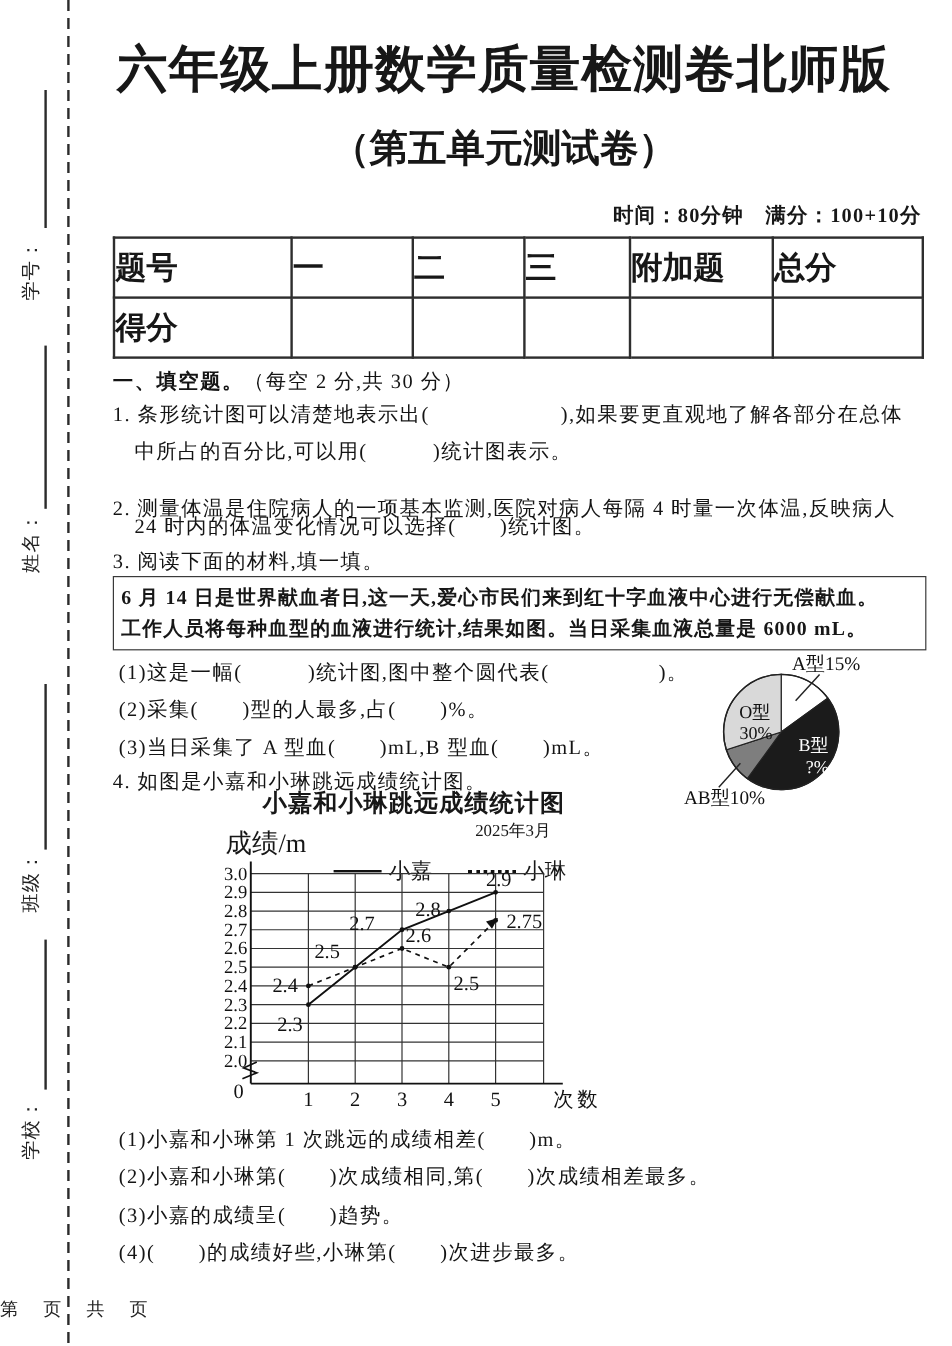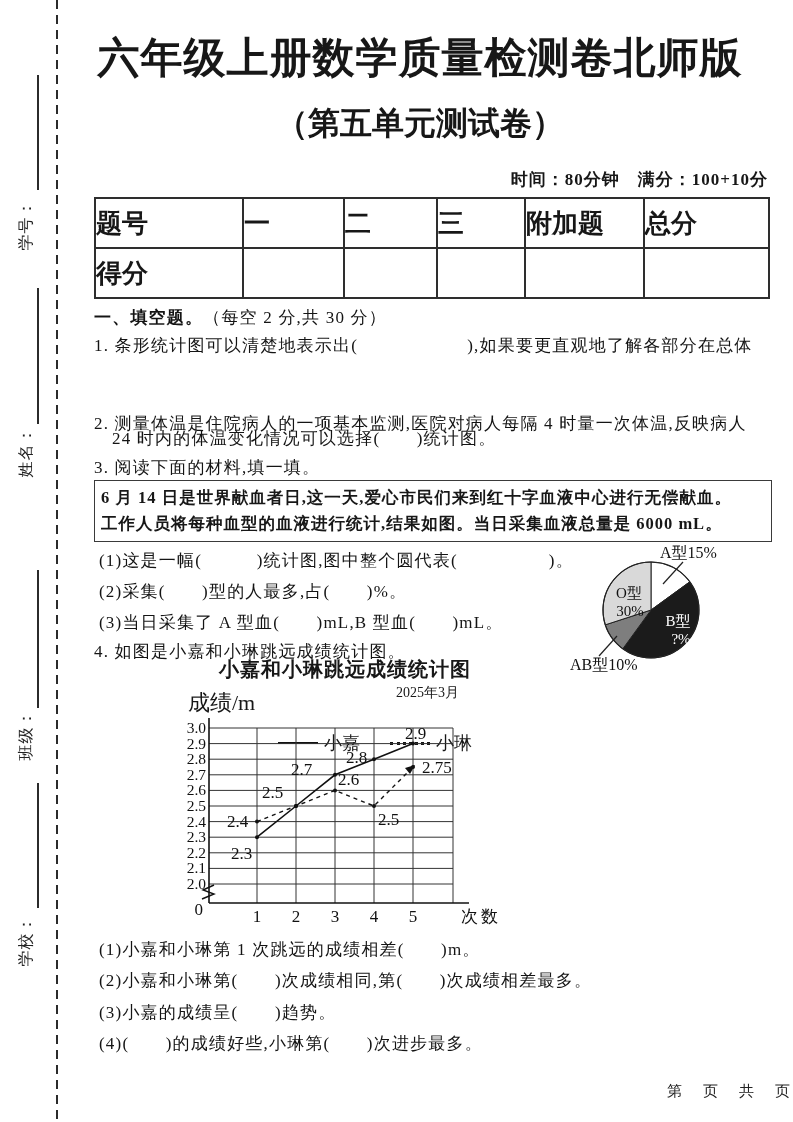--- a/index.html
+++ b/index.html
@@ -28,25 +28,25 @@
   .indent{padding-left:18px;}
   .sub{padding-left:5px;}
   .bold{font-weight:700;}
   .material-box{position:absolute;left:94px;top:480px;width:664px;border:1.5px solid #3a3a3a;
                 padding:4px 6px;font-size:16.5px;letter-spacing:1px;line-height:26px;white-space:nowrap;font-weight:bold;}
   
   .chart-title{position:absolute;left:170px;top:656px;width:350px;text-align:center;
                font-size:20px;font-weight:700;letter-spacing:1px;}
   .chart-ylab{position:absolute;left:188px;top:688px;font-size:22px;}
   .chart-date{position:absolute;left:396px;top:684px;font-size:14px;}
-  .legend{position:absolute;left:278px;top:731px;display:flex;gap:30px;align-items:center;font-size:18px;}
+  .legend{position:absolute;left:278px;top:714px;display:flex;gap:30px;align-items:center;font-size:18px;}
   .legend .item{display:flex;align-items:center;gap:6px;}
   .legend .solid{width:40px;height:0;border-top:2.5px solid #111;}
   .legend .dotted{width:40px;height:0;border-top:3px dotted #111;}
-  .footer{position:absolute;left:0;width:793px;top:1082px;text-align:right;
+  .footer{position:absolute;left:0;width:793px;top:1082px;text-align:left;
           font-size:15px;letter-spacing:3px;color:#222;}
   svg text{font-family:"Liberation Serif","DejaVu Serif",serif;}
 </style>
 </head>
 <body>
 
 <div class="page">
 
   <div class="side-line" style="top:75px;height:115px;"></div>
   <div class="side-label" style="left:26px;top:225px;">学号：</div>
@@ -86,20 +86,21 @@
       <td></td>
       <td></td>
       <td></td>
       <td></td>
     </tr>
   </tbody>
     </table>
 
   <div class="tline" style="top:306px;"><span class="bold">一、填空题。</span><span>（每空 2 分,共 30 分）</span></div>
   <div class="tline" style="top:334px;">1. 条形统计图可以清楚地表示出(　　　　　　),如果要更直观地了解各部分在总体</div>
+  <div class="tline indent" style="top:365px;">中所占的百分比,可以用(　　　)统计图表示。</div>
   <div class="tline" style="top:396px;margin-top:16px;">2. 测量体温是住院病人的一项基本监测,医院对病人每隔 4 时量一次体温,反映病人</div>
   <div class="tline indent" style="top:427px;">24 时内的体温变化情况可以选择(　　)统计图。</div>
   <div class="tline" style="top:456px;">3. 阅读下面的材料,填一填。</div>
 
   <div class="material-box">
     <div>6 月 14 日是世界献血者日,这一天,爱心市民们来到红十字血液中心进行无偿献血。</div>
     <div>工作人员将每种血型的血液进行统计,结果如图。当日采集血液总量是 6000 mL。</div>
   </div>
 
   <div class="tline sub" style="top:549px;">(1)这是一幅(　　　)统计图,图中整个圆代表(　　　　　)。</div>

